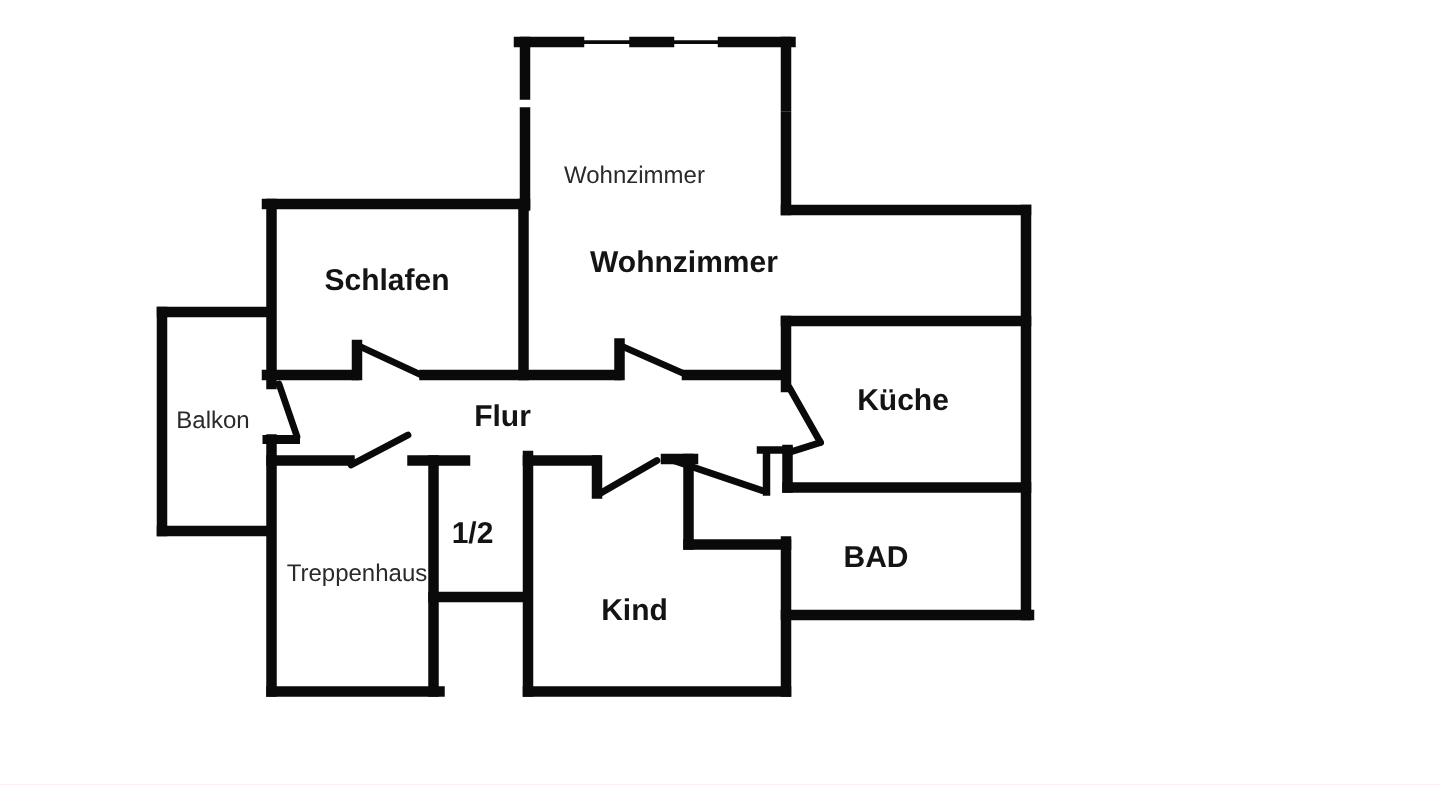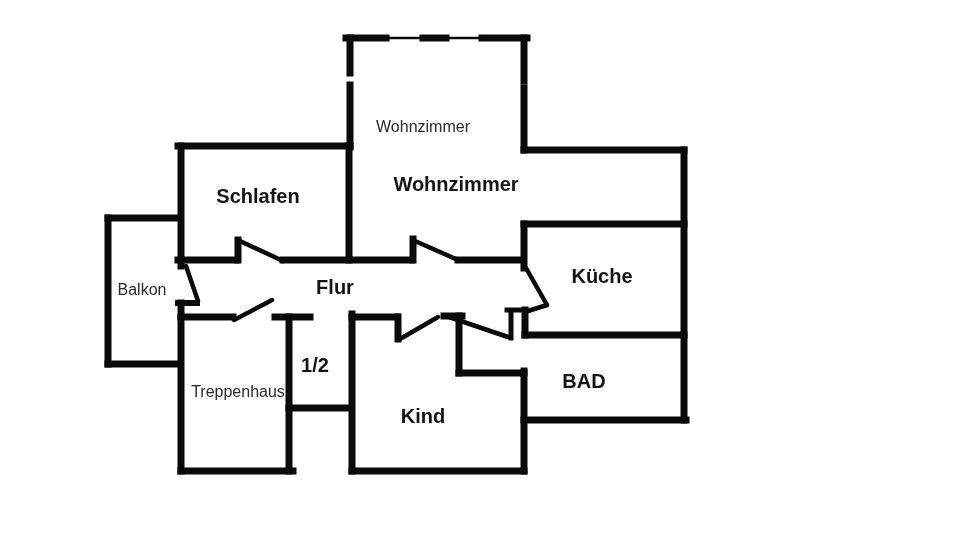--- a/index.html
+++ b/index.html
@@ -6,21 +6,20 @@
     margin: 0;
     padding: 0;
     background: #ffffff;
   }
   .stage {
     position: relative;
     width: 960px;
     height: 523px;
     background: #fca5a5;
     overflow: hidden;
-    margin-top: 10px;
   }
   svg { display: block; }
   .room-label-bold {
     font-family: "Liberation Sans", "DejaVu Sans", sans-serif;
     font-weight: 700;
     font-size: 20px;
     fill: #141414;
   }
   .room-label-regular {
     font-family: "Liberation Sans", "DejaVu Sans", sans-serif;

